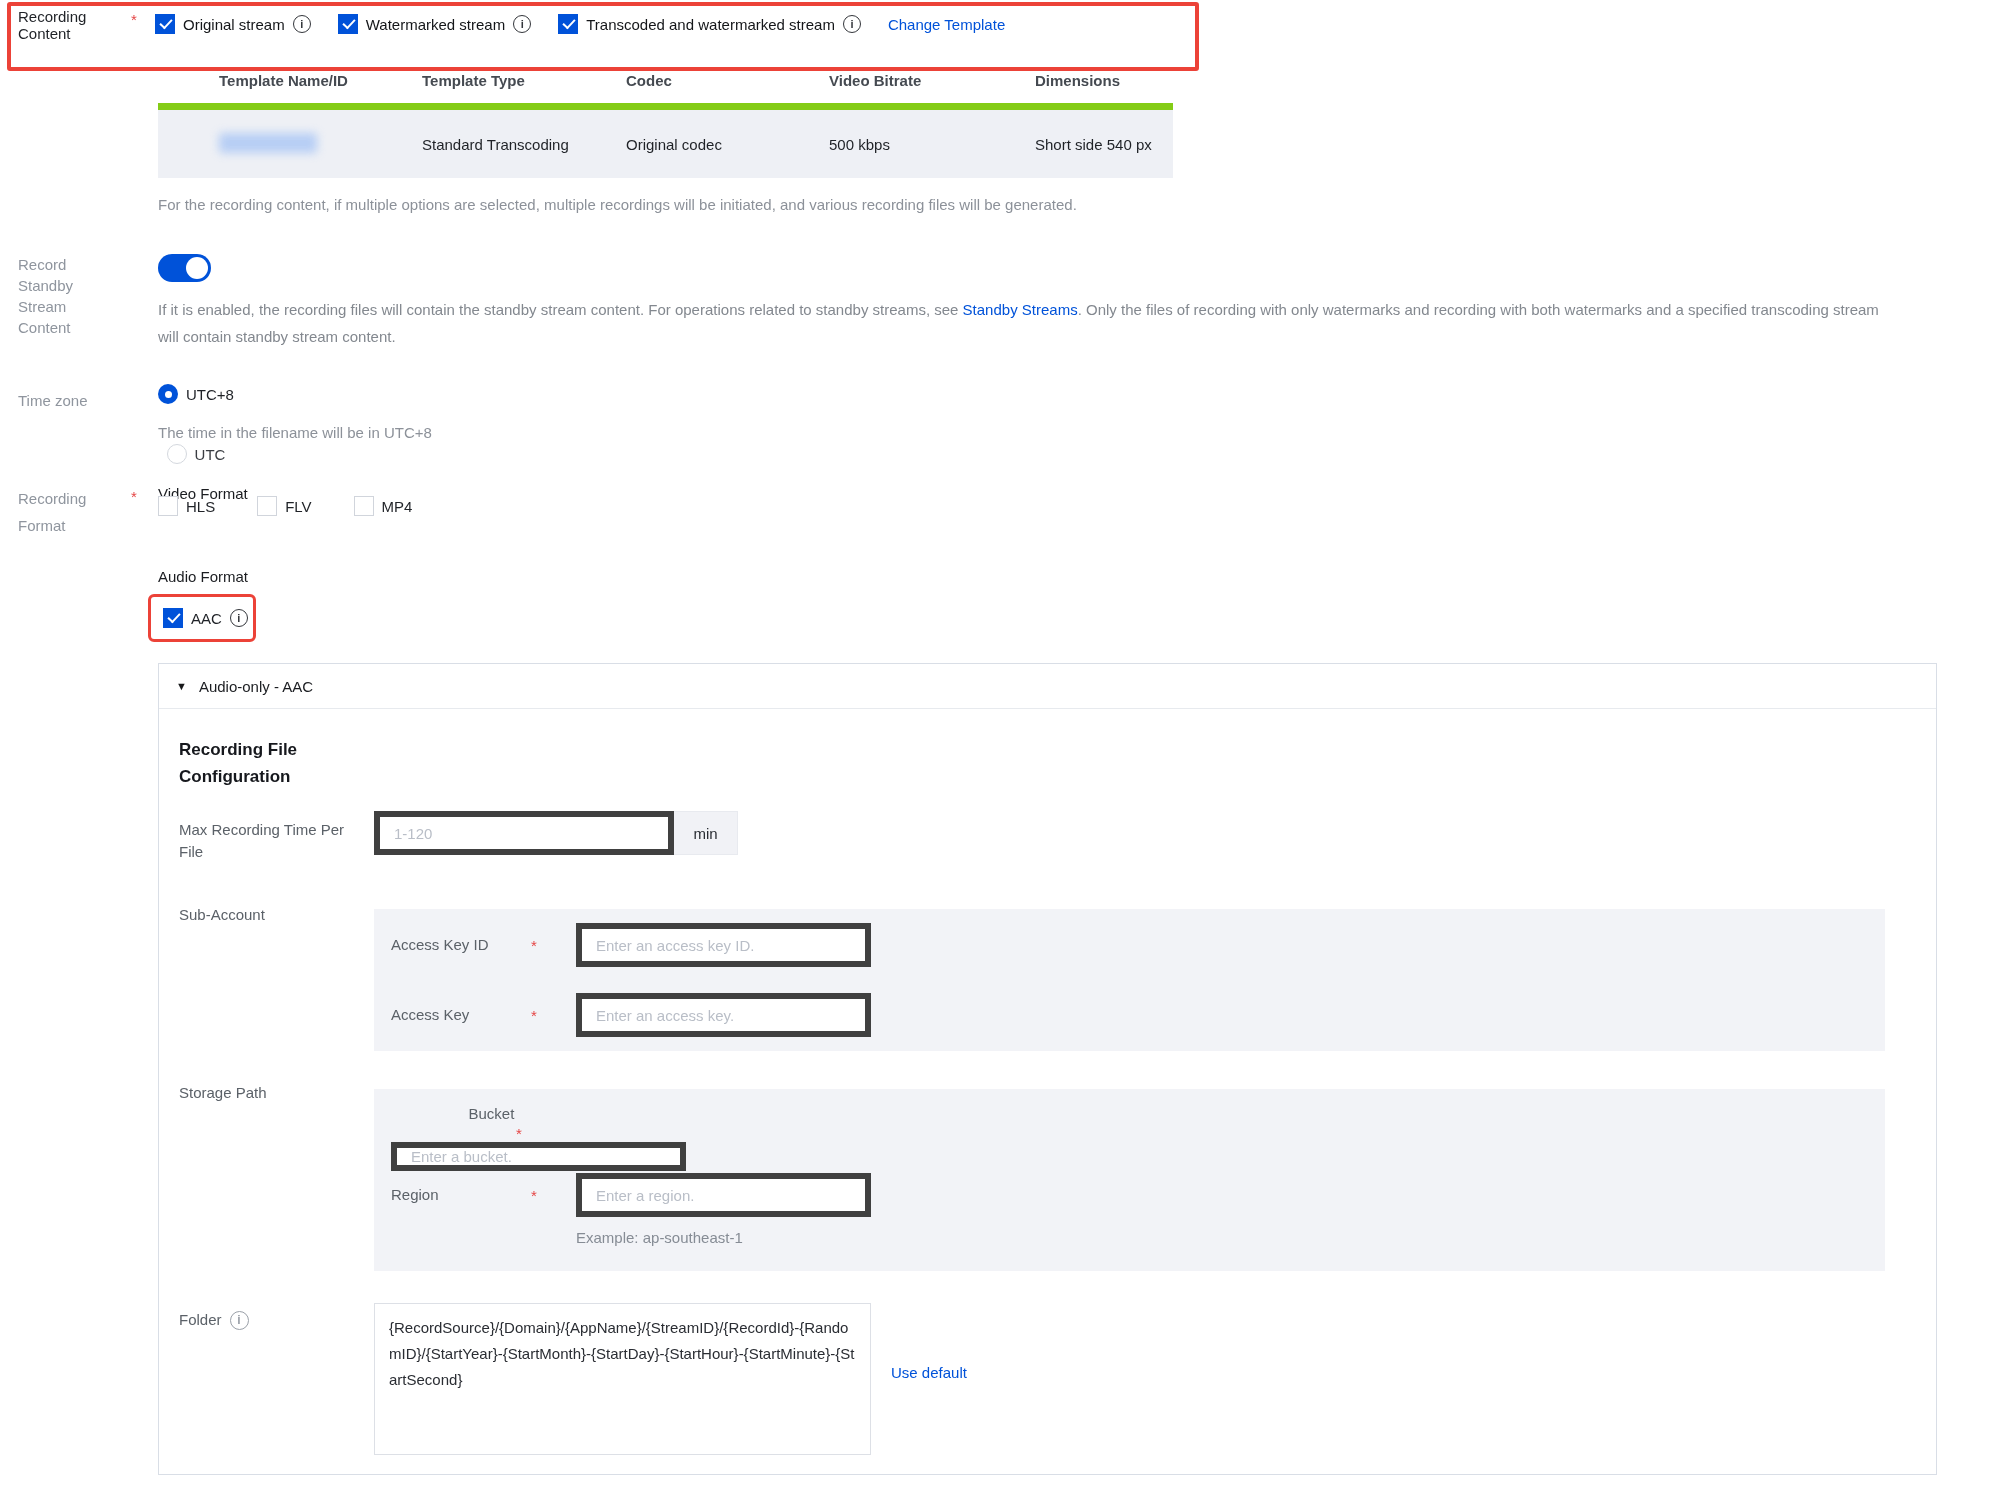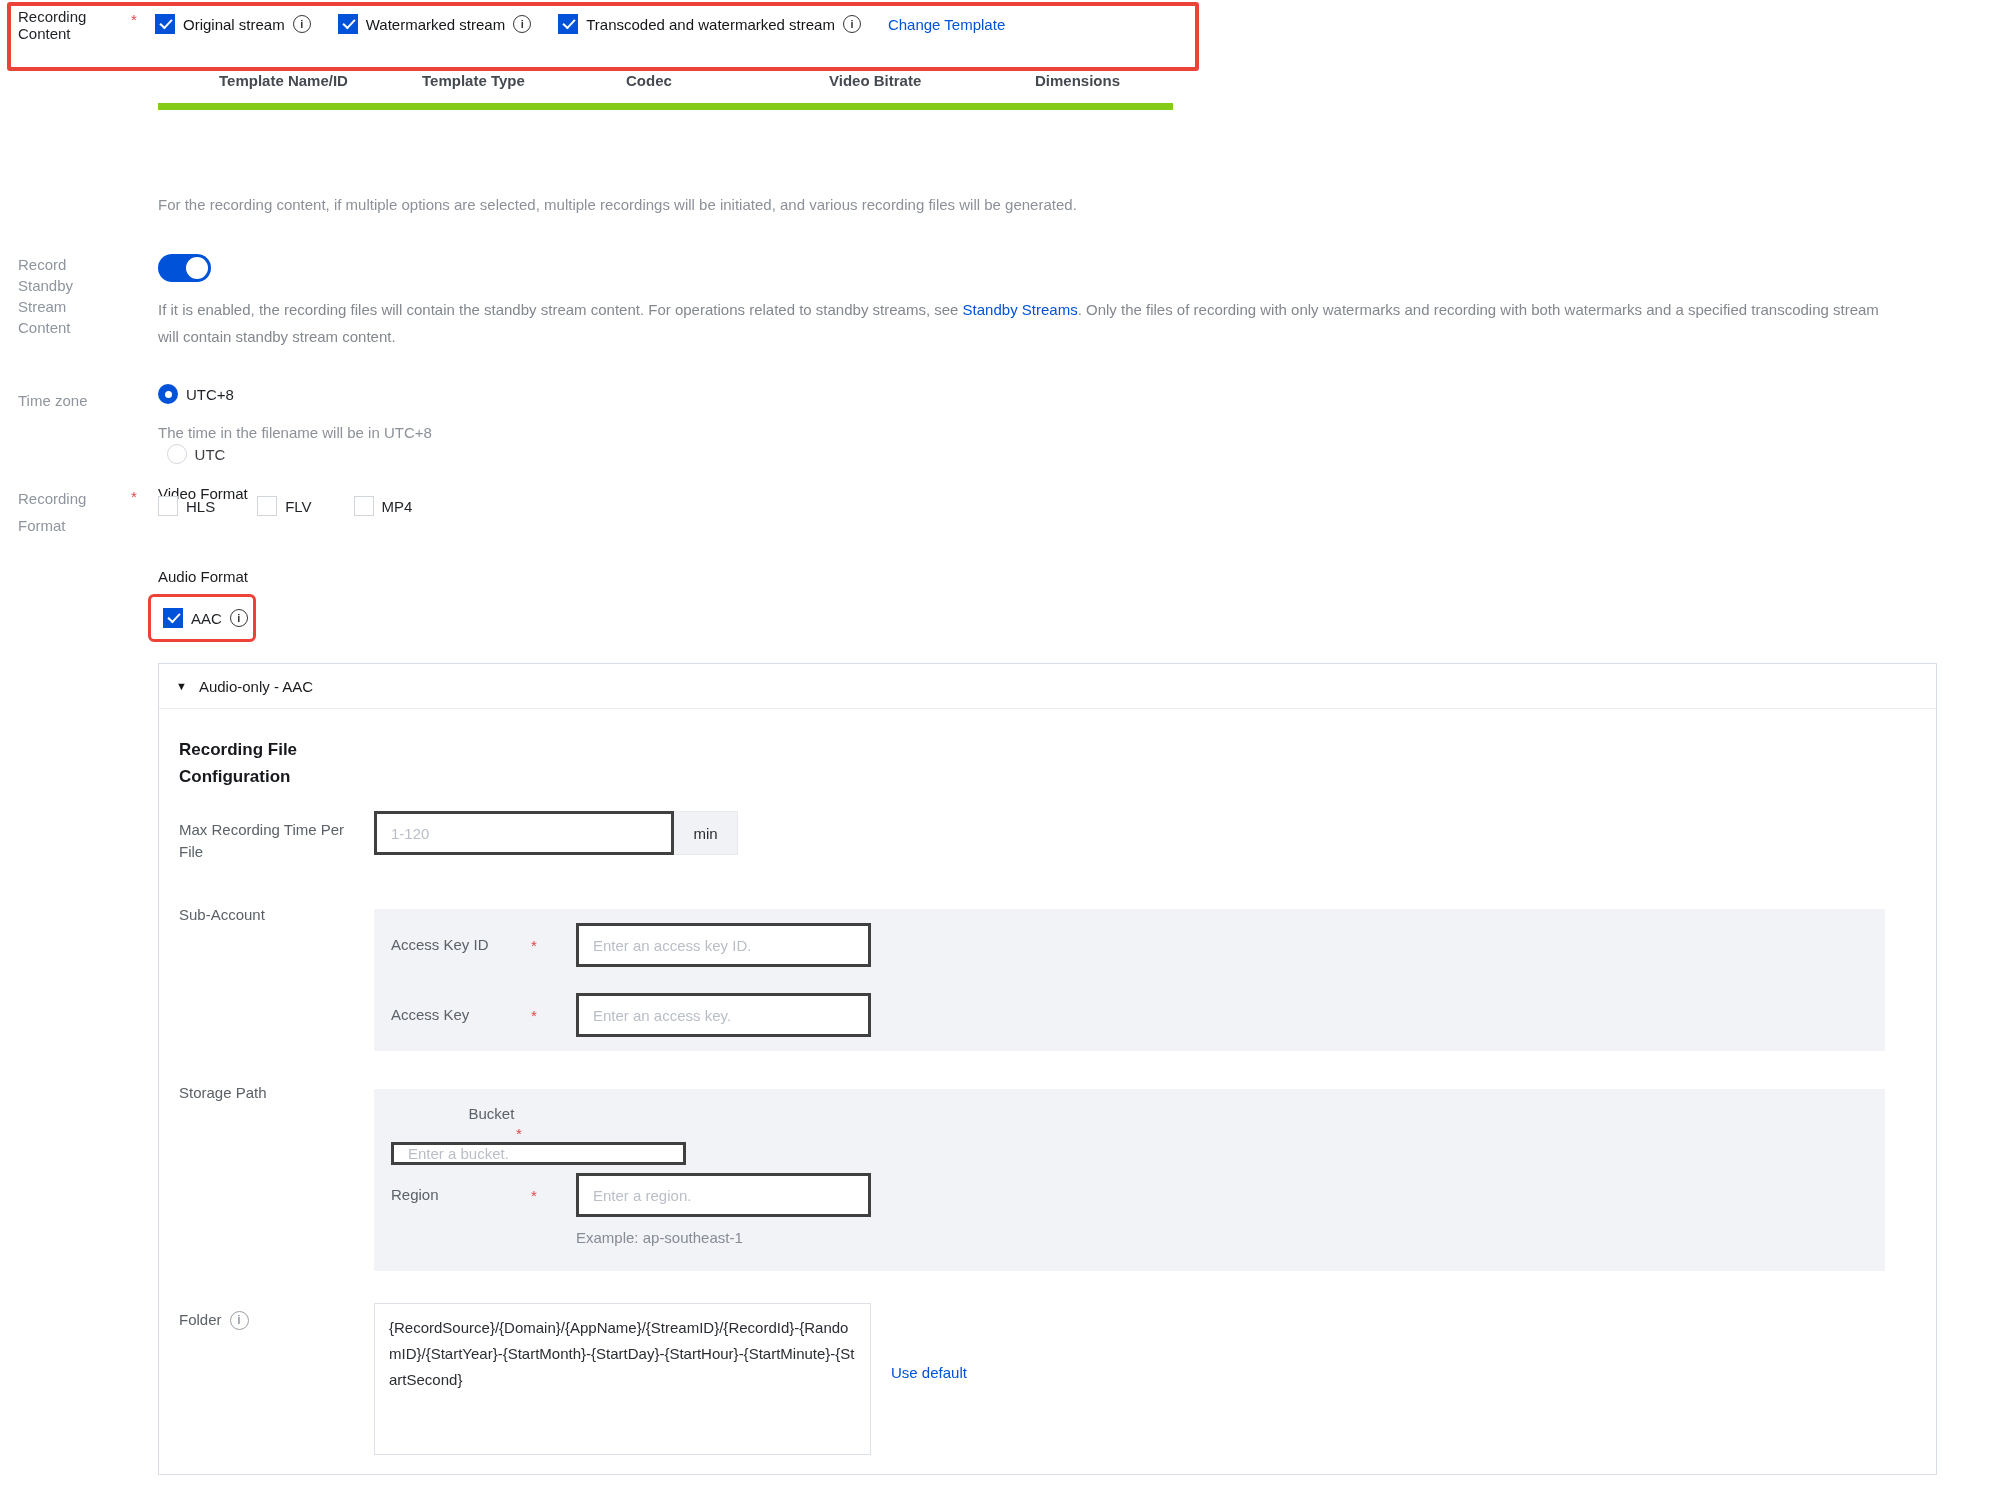--- a/index.html
+++ b/index.html
@@ -55,21 +55,21 @@
   .tpl-table { left:158px; top:58px; width:1015px; }
   .tgrid { display:grid; grid-template-columns:264px 204px 203px 206px 138px; align-items:center; }
   .thead { height:52px; border-bottom:7px solid #84cc16; background:#fff;
         color:#454a51; font-weight:700; }
   .thead > div:first-child { padding-left:61px; }
   .trow { height:68px; background:#eef0f5; color:#1f2227; }
   .redacted { margin-left:61px; width:98px; height:20px; border-radius:2px;
         background:#a9c6f5; filter:blur(5px); opacity:.8; }
 
   
-  .tc-input { height:44px; border:3px solid #404040; background:#fff; padding:0 14px;
+  .tc-input { height:44px; border:6px solid #404040; background:#fff; padding:0 14px;
         font-family:inherit; font-size:15px; color:#1f2227; outline:none; }
   .tc-input::placeholder { color:#b9bec7; }
   .suffix { height:44px; width:64px; background:#f1f2f6; border:1px solid #e8eaef;
         border-left:none; display:flex; align-items:center; justify-content:center;
         color:#2a2d33; }
 
   
   .panel { left:158px; top:663px; width:1779px; height:812px; border:1px solid #d9dee6; background:#fff; }
   .panel-head { height:45px; border-bottom:1px solid #e7eaee; display:flex;
         align-items:center; padding-left:17px; gap:12px; cursor:pointer; }
@@ -87,20 +87,27 @@
 <body>
 
 <div class="abs tpl-table">
   <div class="tgrid thead">
     <div>Template Name/ID</div>
     <div>Template Type</div>
     <div>Codec</div>
     <div>Video Bitrate</div>
     <div>Dimensions</div>
   </div>
+  <div class="tgrid trow">
+    <div><span class="redacted" style="display:inline-block"></span></div>
+    <div>Standard Transcoding</div>
+    <div>Original codec</div>
+    <div>500 kbps</div>
+    <div>Short side 540 px</div>
+  </div>
 </div>
 
 <div class="abs" style="left:18px; top:8px; width:110px;">Recording Content</div>
 <span class="abs req" style="left:131px; top:11px;">*</span>
 <style></style>
 <div class="abs opt-row" style="left:155px; top:8px; height:32px; gap:27px;">
   <div class="opt">
     <span class="cb checked"></span>
     <span class="label">Original stream</span>
     <span class="info">i</span>

